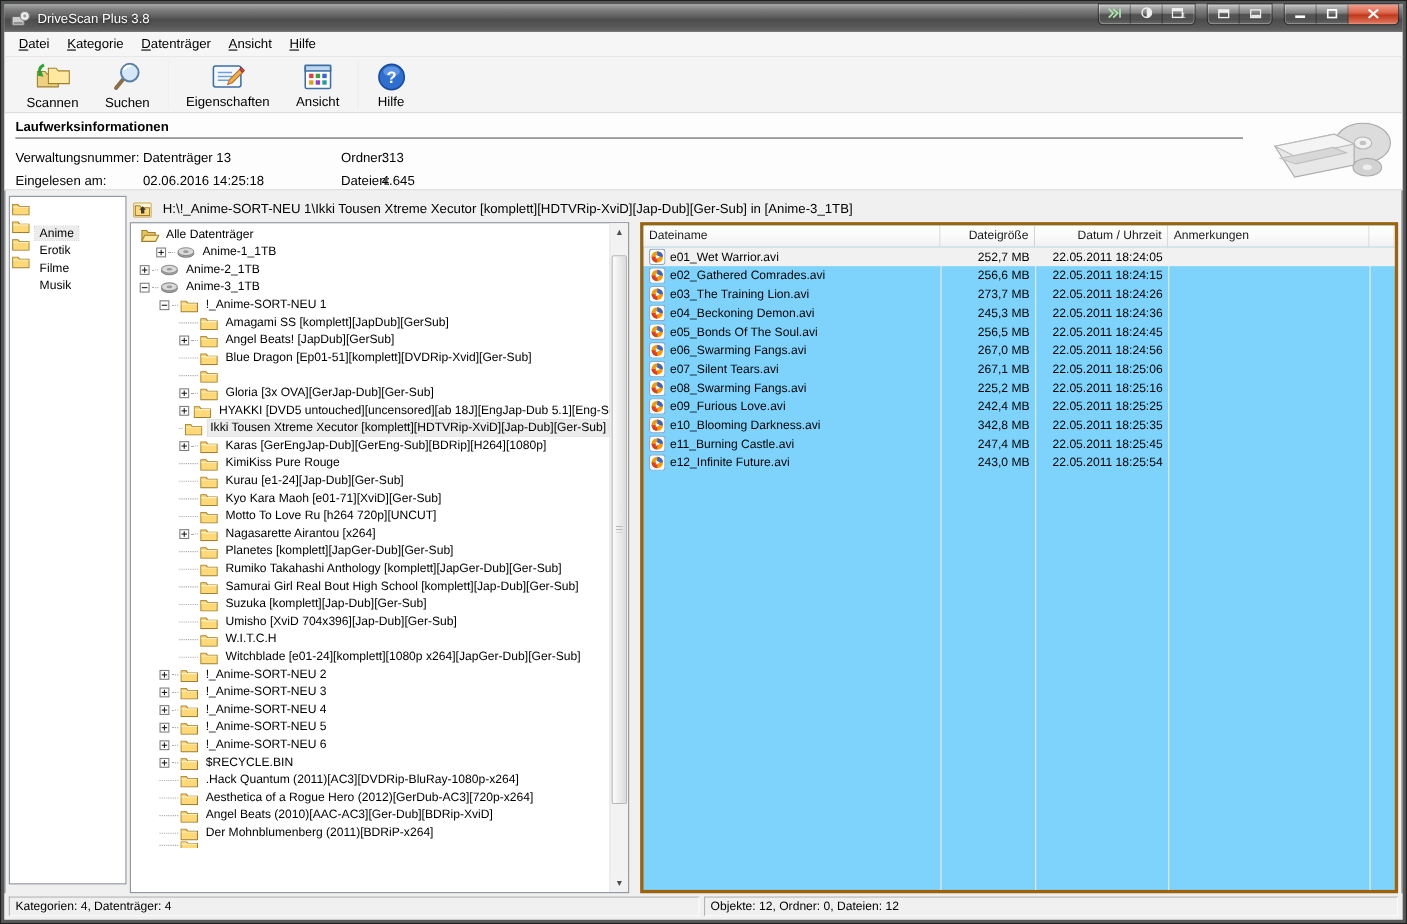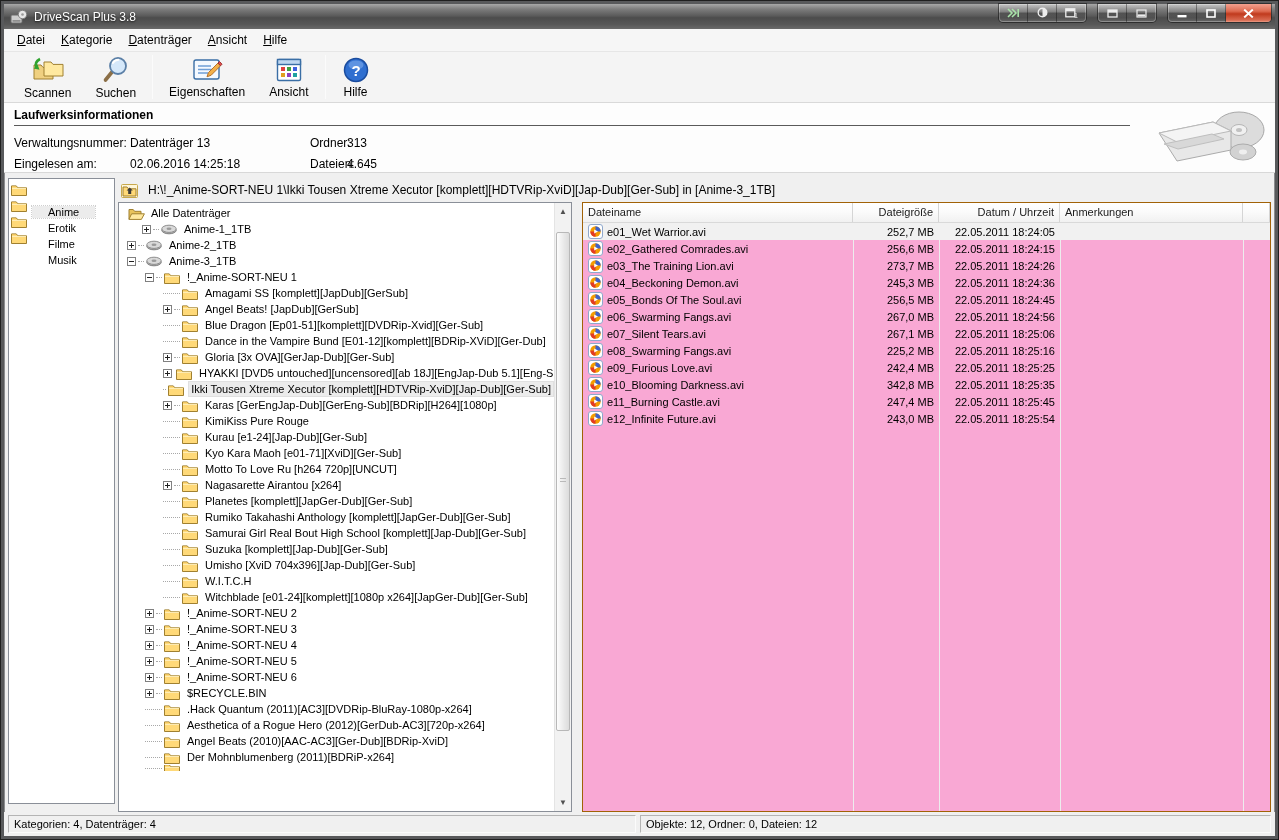--- a/index.html
+++ b/index.html
@@ -48,21 +48,21 @@
   .info-grid { margin-top:6px; font-size:12px; color:#000; }
   .info-row { display:flex; height:21px; align-items:center; }
   .il1 { width:116px; } .iv1 { width:180px; } .il2 { width:37px; } .iv2 { flex:1; }
   .drive-img { position:absolute; right:6px; top:2px; }
 
   
   .main { height:639px; position:relative; padding:5px 4px 0 4px; display:flex; }
   .catlist { width:107px; height:626px; background:#fff; border:1px solid #8a8f98;
              padding-top:2px; }
   .cat-item { height:16px; display:flex; align-items:center; padding-left:2px; font-size:11px; }
-  .cat-item .clabel { padding:0 16px;margin-top:45px; }
+  .cat-item .clabel { padding:0 4px;margin-top:45px; }
   .cat-item.sel .clabel { background:#ececec; outline:1px dotted #cfcfcf; }
   .rightcol { flex:1; margin-left:3px; display:flex; flex-direction:column; }
   .pathbar { height:24px; display:flex; align-items:center; }
   .path-btn { width:22px; height:18px; display:flex; align-items:center; justify-content:center; }
   .path-text { font-size:12px; color:#000; margin-left:8px; white-space:nowrap; overflow:hidden; }
   .split { flex:1; display:flex; }
 
   
   .treepanel { width:454px; background:#fff; border:1px solid #8a8f98; position:relative;
                overflow:hidden; padding:2px 18px 0 0; }
@@ -83,21 +83,21 @@
   .sb-btn { position:absolute; left:0; right:0; height:17px; display:flex; align-items:center;
             justify-content:center; background:#f2f2f2; color:#505050; font-size:8px; }
   .sb-up { top:0; } .sb-down { bottom:0; }
   .sb-thumb { position:absolute; left:1px; right:1px; top:20px; height:500px;
               background:linear-gradient(90deg,#fdfdfd,#e8e8e8 60%,#dcdcdc); border:1px solid #b8b8b8;
               border-radius:2px; }
   .sb-grip { position:absolute; left:3px; right:3px; top:50%; margin-top:-3px; height:6px;
              background:repeating-linear-gradient(#b9b9b9 0 1px, transparent 1px 3px); }
 
   
-  .filepanel { flex:1; margin-left:10px; background:#f9a8d4; border:1px solid #a16207;
+  .filepanel { flex:1; margin-left:10px; background:#7dd3fc; border:3px solid #a16207;
                position:relative; display:flex; flex-direction:column; overflow:hidden; }
   .fl-header { height:20px; display:flex; border-bottom:1px solid #d9d9d9;
                background:linear-gradient(#ffffff,#fbfbfb 45%,#f1f1f1); flex:0 0 20px; }
   .fl-h { font-size:11px; color:#1a1a1a; padding:0 5px; line-height:19px;
           border-right:1px solid #d5d5d5; background:linear-gradient(#ffffff,#fbfbfb 45%,#f1f1f1); }
   .fl-h.r { text-align:right; }
   .fl-body { flex:1; position:relative; }
   .col-guide { position:absolute; top:0; bottom:0; width:1px; background:#ededed; }
   .fl-row { height:17px; display:flex; align-items:center; font-size:11px; position:relative; }
   .fl-row.hot { background:#f1f1f1; }
@@ -441,21 +441,20 @@
               </div>
               <div class="tree-row" style="padding-left:44px">
     <span class="stub" style="width:17px"></span>
                 <span class="ticon16">
                   <svg width="16" height="13" viewBox="0 0 16 13">
                     <path d="M0.5 12.5 V2.9 H5.3 L6.9 4.8 H15.5 V12.5 Z" fill="#FFD978" stroke="#A08030"></path>
                     <path d="M1 5.4 H15" stroke="#FFF0BE" fill="none"></path>
                     <path d="M1 3.6 H5" stroke="#EFC35C" fill="none"></path>
                   </svg>
                 </span>
-    <span class="tlbl">Dance in the Vampire Bund [E01-12][komplett][BDRip-XViD][Ger-Dub]</span>
               </div>
               <div class="tree-row" style="padding-left:44px">
     <span class="exp">
                   <div class="h"></div>
                   <div class="v"></div>
                 </span>
                 <span class="stub" style="width:6px"></span>
                 <span class="ticon16">
                   <svg width="16" height="13" viewBox="0 0 16 13">
                     <path d="M0.5 12.5 V2.9 H5.3 L6.9 4.8 H15.5 V12.5 Z" fill="#FFD978" stroke="#A08030"></path>

